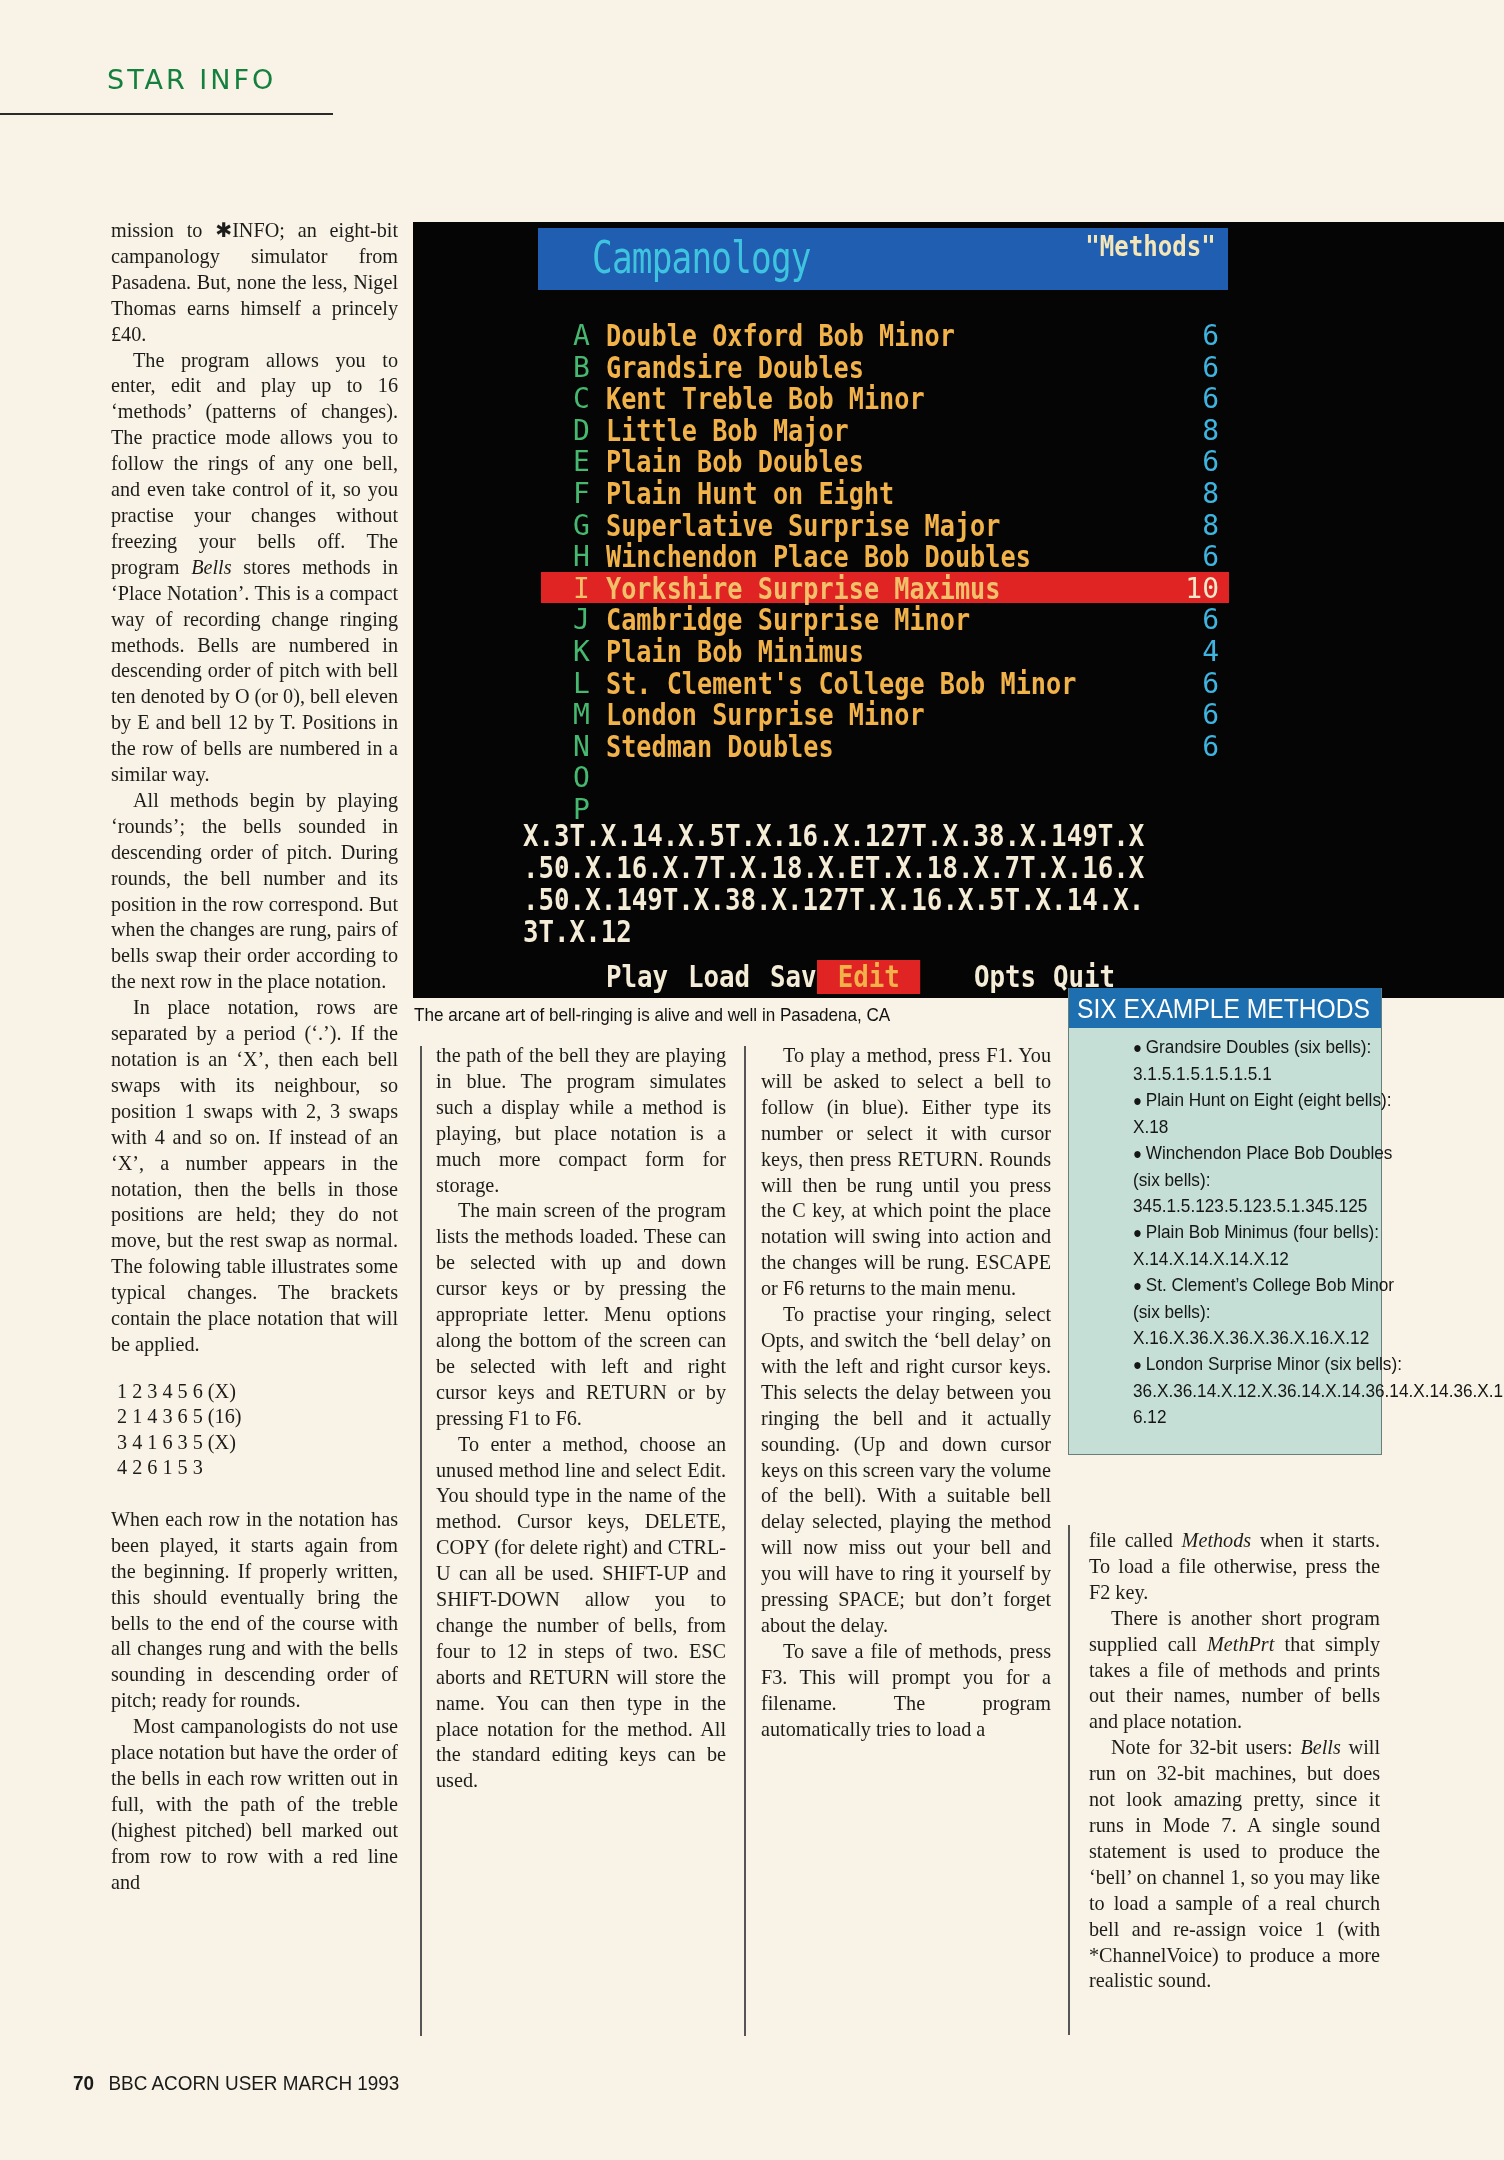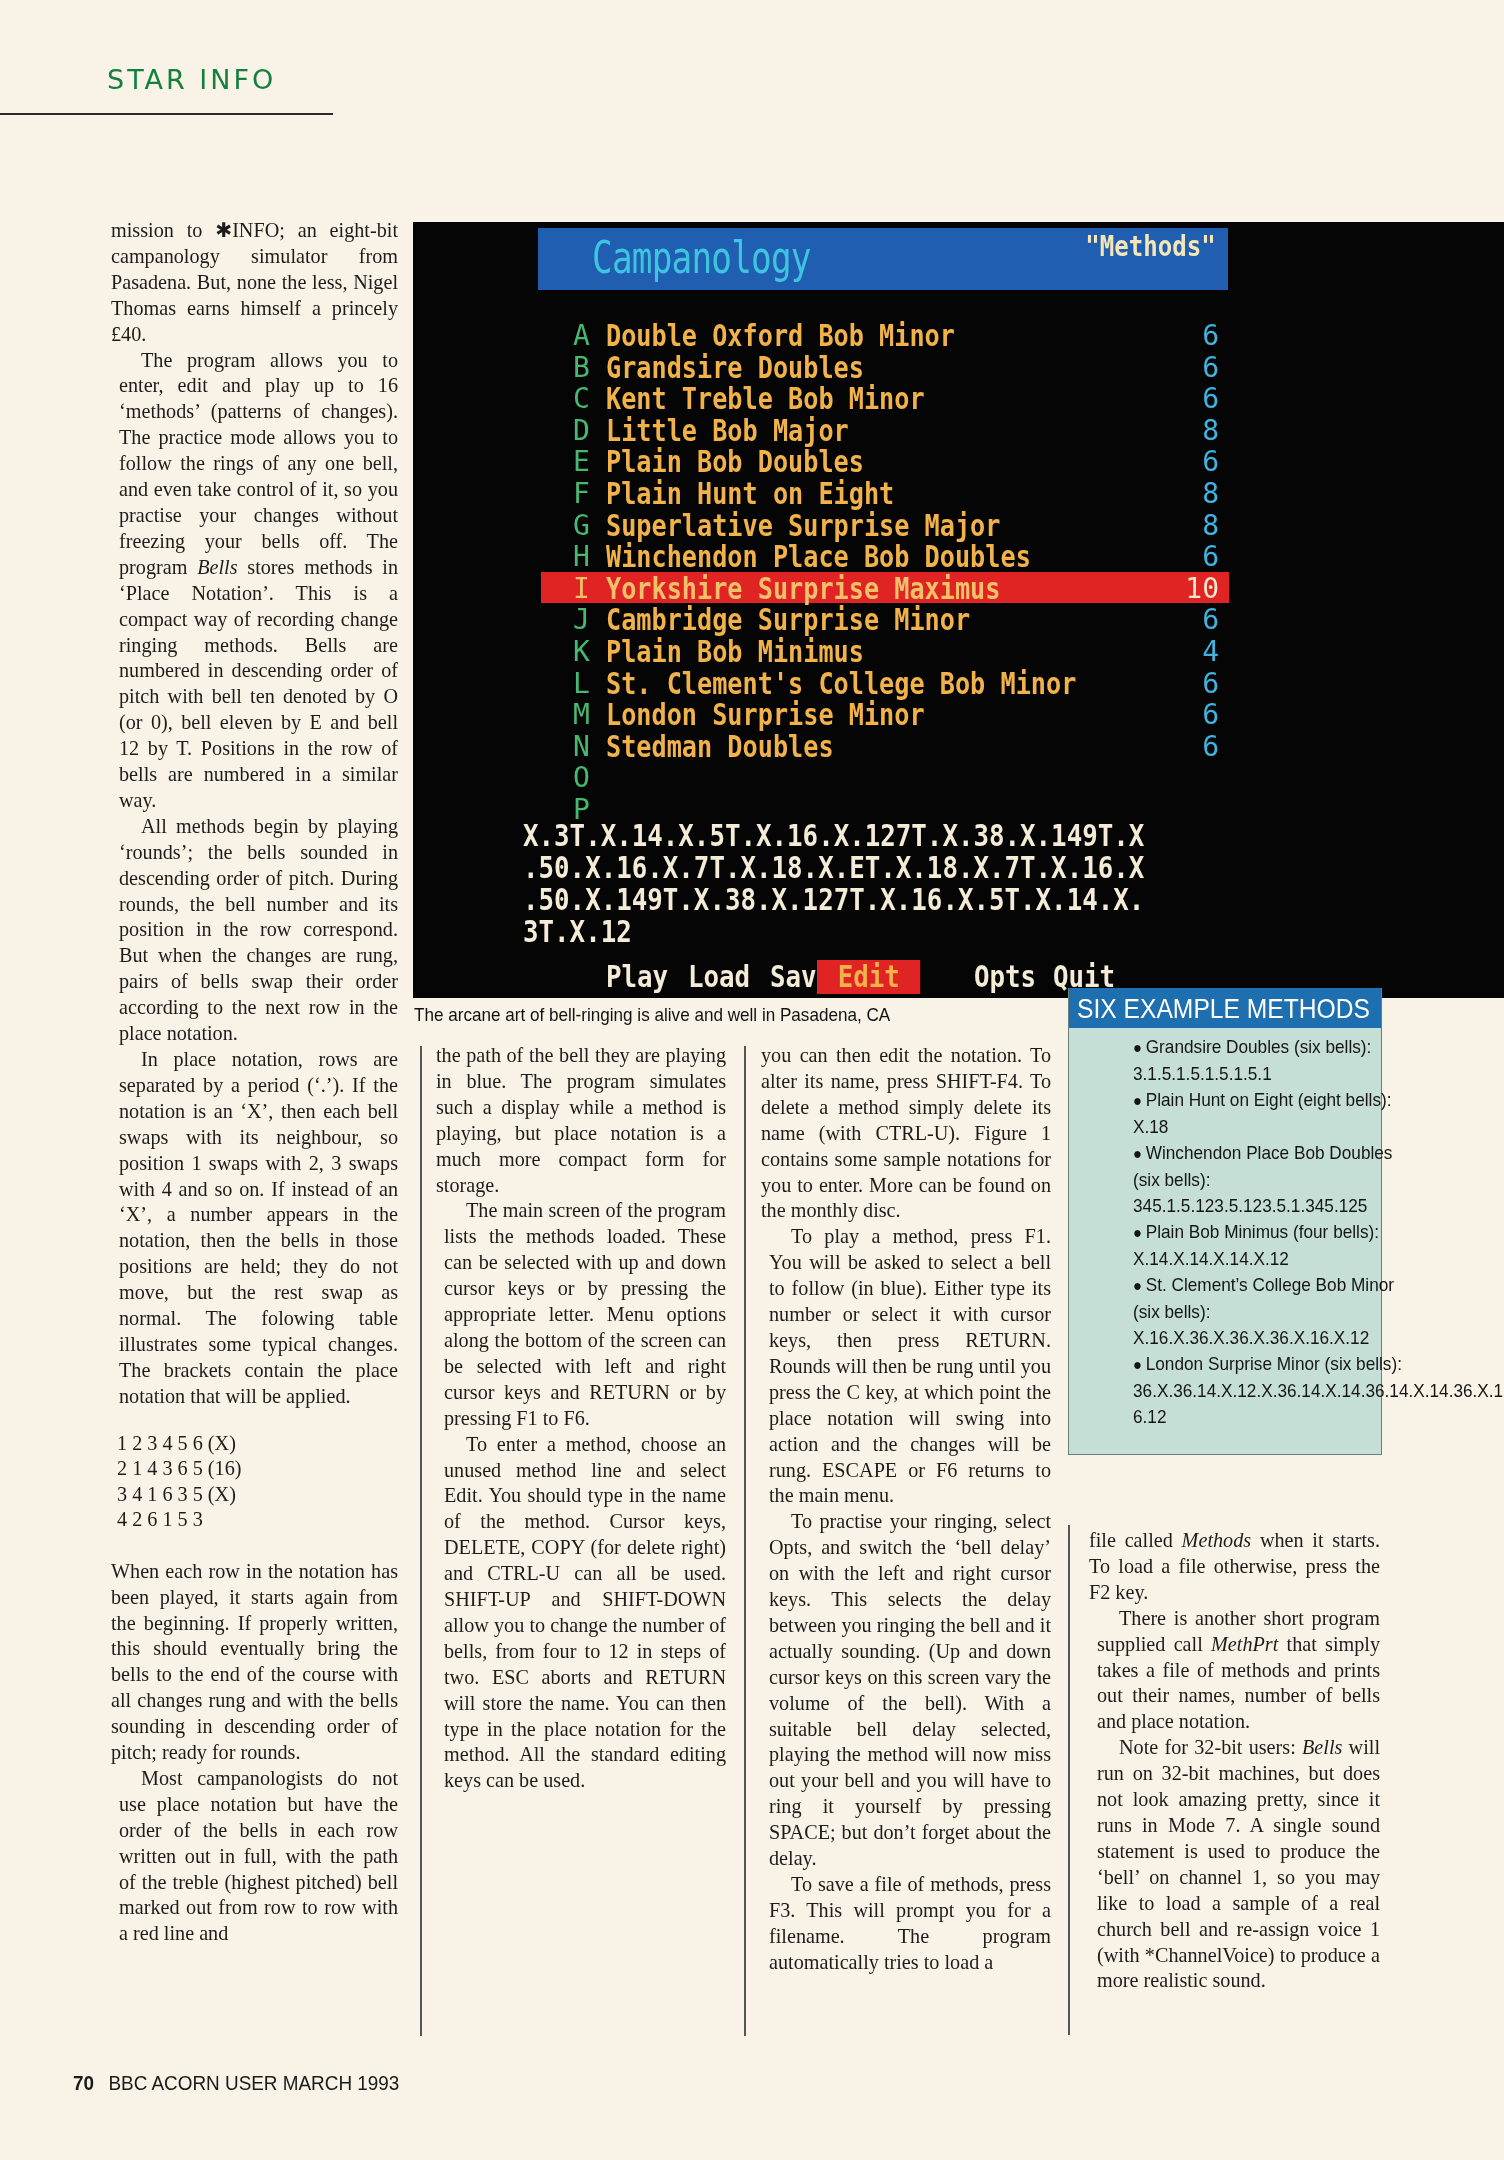--- a/index.html
+++ b/index.html
@@ -11,21 +11,21 @@
   }
   .section-title {
     position: absolute; left: 107px; top: 64px;
     font-family: "DejaVu Sans", "Liberation Sans", sans-serif;
     font-size: 27px; letter-spacing: 3px; font-weight: normal; color: #15803d;
   }
   .section-rule { position: absolute; left: 0; top: 113px; width: 333px; height: 2px; background: #2a2a2a; }
 
   .col { position: absolute; font-size: 20.2px; line-height: 25.9px; text-align: justify; hyphens: manual; }
   .col p { margin: 0; text-indent: 0; }
-  .col p.ind { text-indent: 22px; margin-left: 8px; }
+  .col p.ind { text-indent: 22px; }
   .col1 { left: 111px; top: 218px; width: 287px; }
   .col2 { left: 436px; top: 1043px; width: 290px; }
   .col3 { left: 761px; top: 1043px; width: 290px; }
   .col4 { left: 1089px; top: 1528px; width: 291px; }
   .vrule { position: absolute; width: 1.5px; background: #555; }
 
   .changes { margin: 21px 0 26px 6px; text-align: left; line-height: 25.5px; }
   .changes div { white-space: pre; }
 
   
@@ -204,21 +204,20 @@
 <div class="vrule" style="left:744px; top:1046px; height:990px;"></div>
 <div class="vrule" style="left:1068px; top:1525px; height:510px;"></div>
 
 <div class="col col2">
   <p>the path of the bell they are playing in blue. The program simulates such a display while a method is playing, but place notation is a much more compact form for storage.</p>
   <p class="ind">The main screen of the program lists the methods loaded. These can be selected with up and down cursor keys or by pressing the appropriate letter. Menu options along the bottom of the screen can be selected with left and right cursor keys and RETURN or by pressing F1 to F6.</p>
   <p class="ind">To enter a method, choose an unused method line and select Edit. You should type in the name of the method. Cursor keys, DELETE, COPY (for delete right) and CTRL-U can all be used. SHIFT-UP and SHIFT-DOWN allow you to change the number of bells, from four to 12 in steps of two. ESC aborts and RETURN will store the name. You can then type in the place notation for the method. All the standard editing keys can be used.</p>
 </div>
 
 <div class="col col3">
-  <p>you can then edit the notation. To alter its name, press SHIFT-F4. To delete a method simply delete its name (with CTRL-U). Figure 1 contains some sample notations for you to enter. More can be found on the monthly disc.</p>
   <p class="ind">To play a method, press F1. You will be asked to select a bell to follow (in blue). Either type its number or select it with cursor keys, then press RETURN. Rounds will then be rung until you press the C key, at which point the place notation will swing into action and the changes will be rung. ESCAPE or F6 returns to the main menu.</p>
   <p class="ind">To practise your ringing, select Opts, and switch the ‘bell delay’ on with the left and right cursor keys. This selects the delay between you ringing the bell and it actually sounding. (Up and down cursor keys on this screen vary the volume of the bell). With a suitable bell delay selected, playing the method will now miss out your bell and you will have to ring it yourself by pressing SPACE; but don’t forget about the delay.</p>
   <p class="ind">To save a file of methods, press F3. This will prompt you for a filename. The program automatically tries to load a</p>
 </div>
 
 <div class="sidebar">
   <div class="sidebar-head"><span>SIX EXAMPLE METHODS</span></div>
   <div class="sidebar-body" id="sidebar-body">
       <div class="sb-item"><span class="bullet">●</span><span>Grandsire Doubles (six bells): 3.1.5.1.5.1.5.1.5.1</span></div>
       <div class="sb-item"><span class="bullet">●</span><span>Plain Hunt on Eight (eight bells): X.18</span></div>

